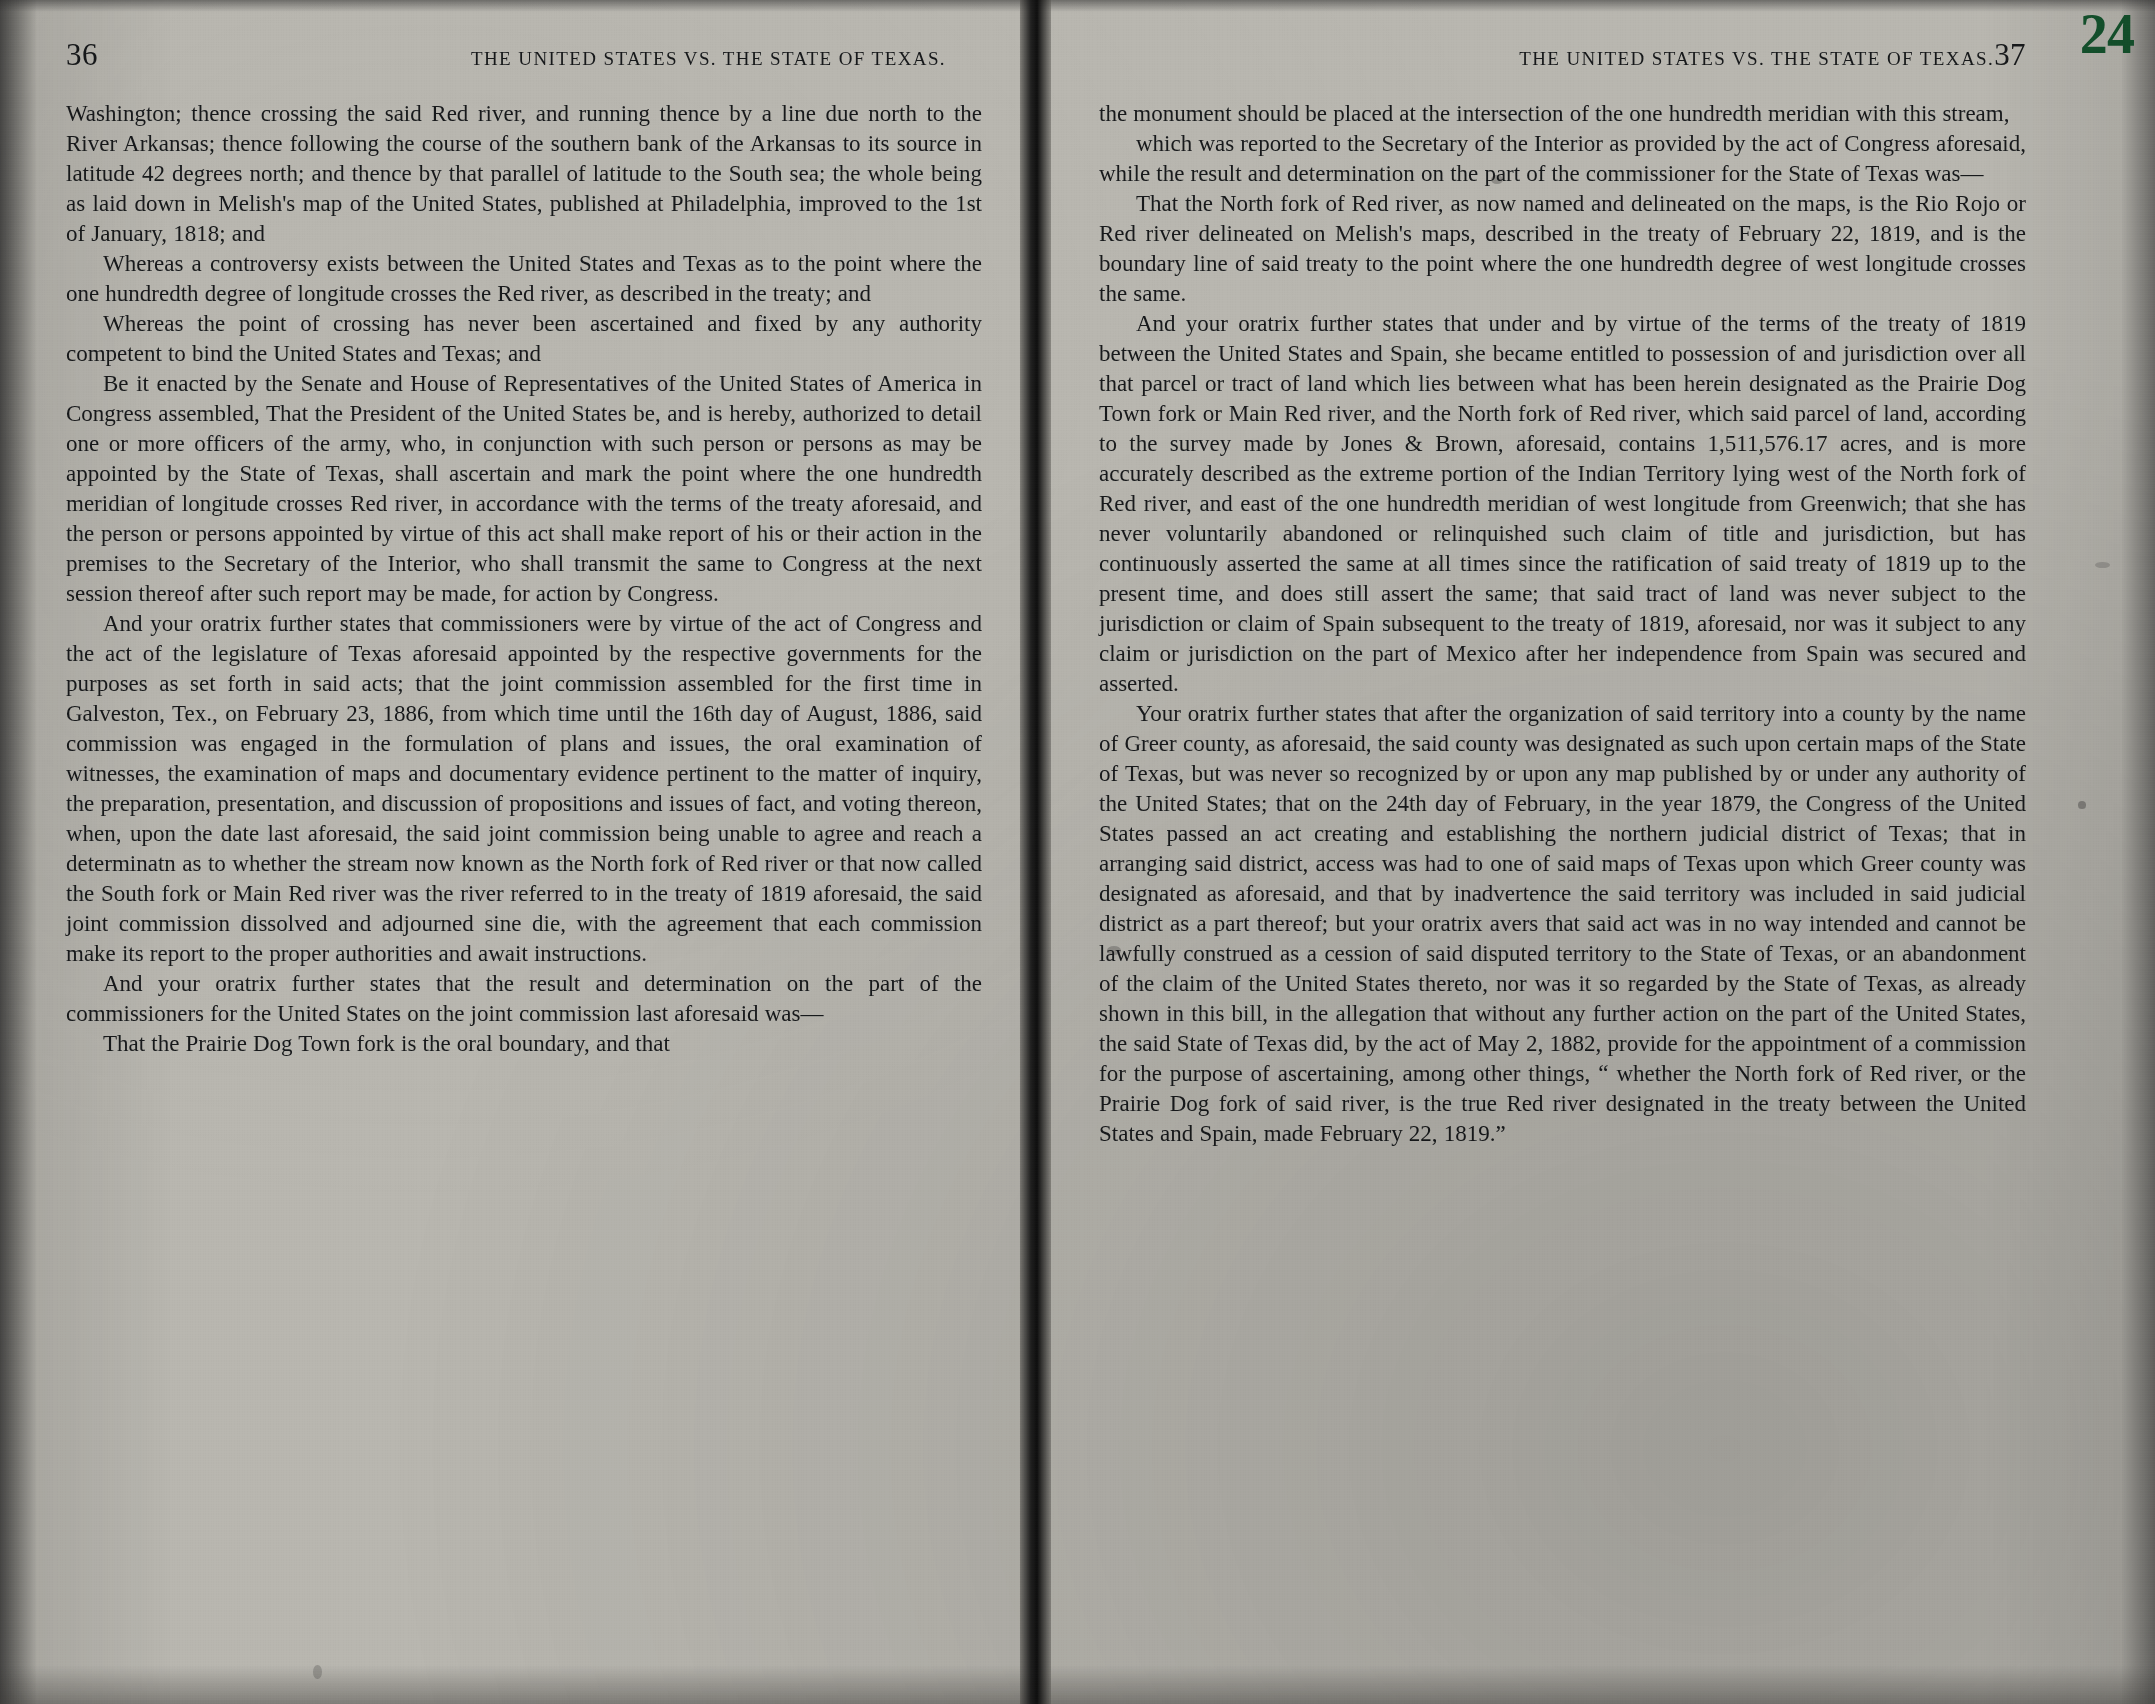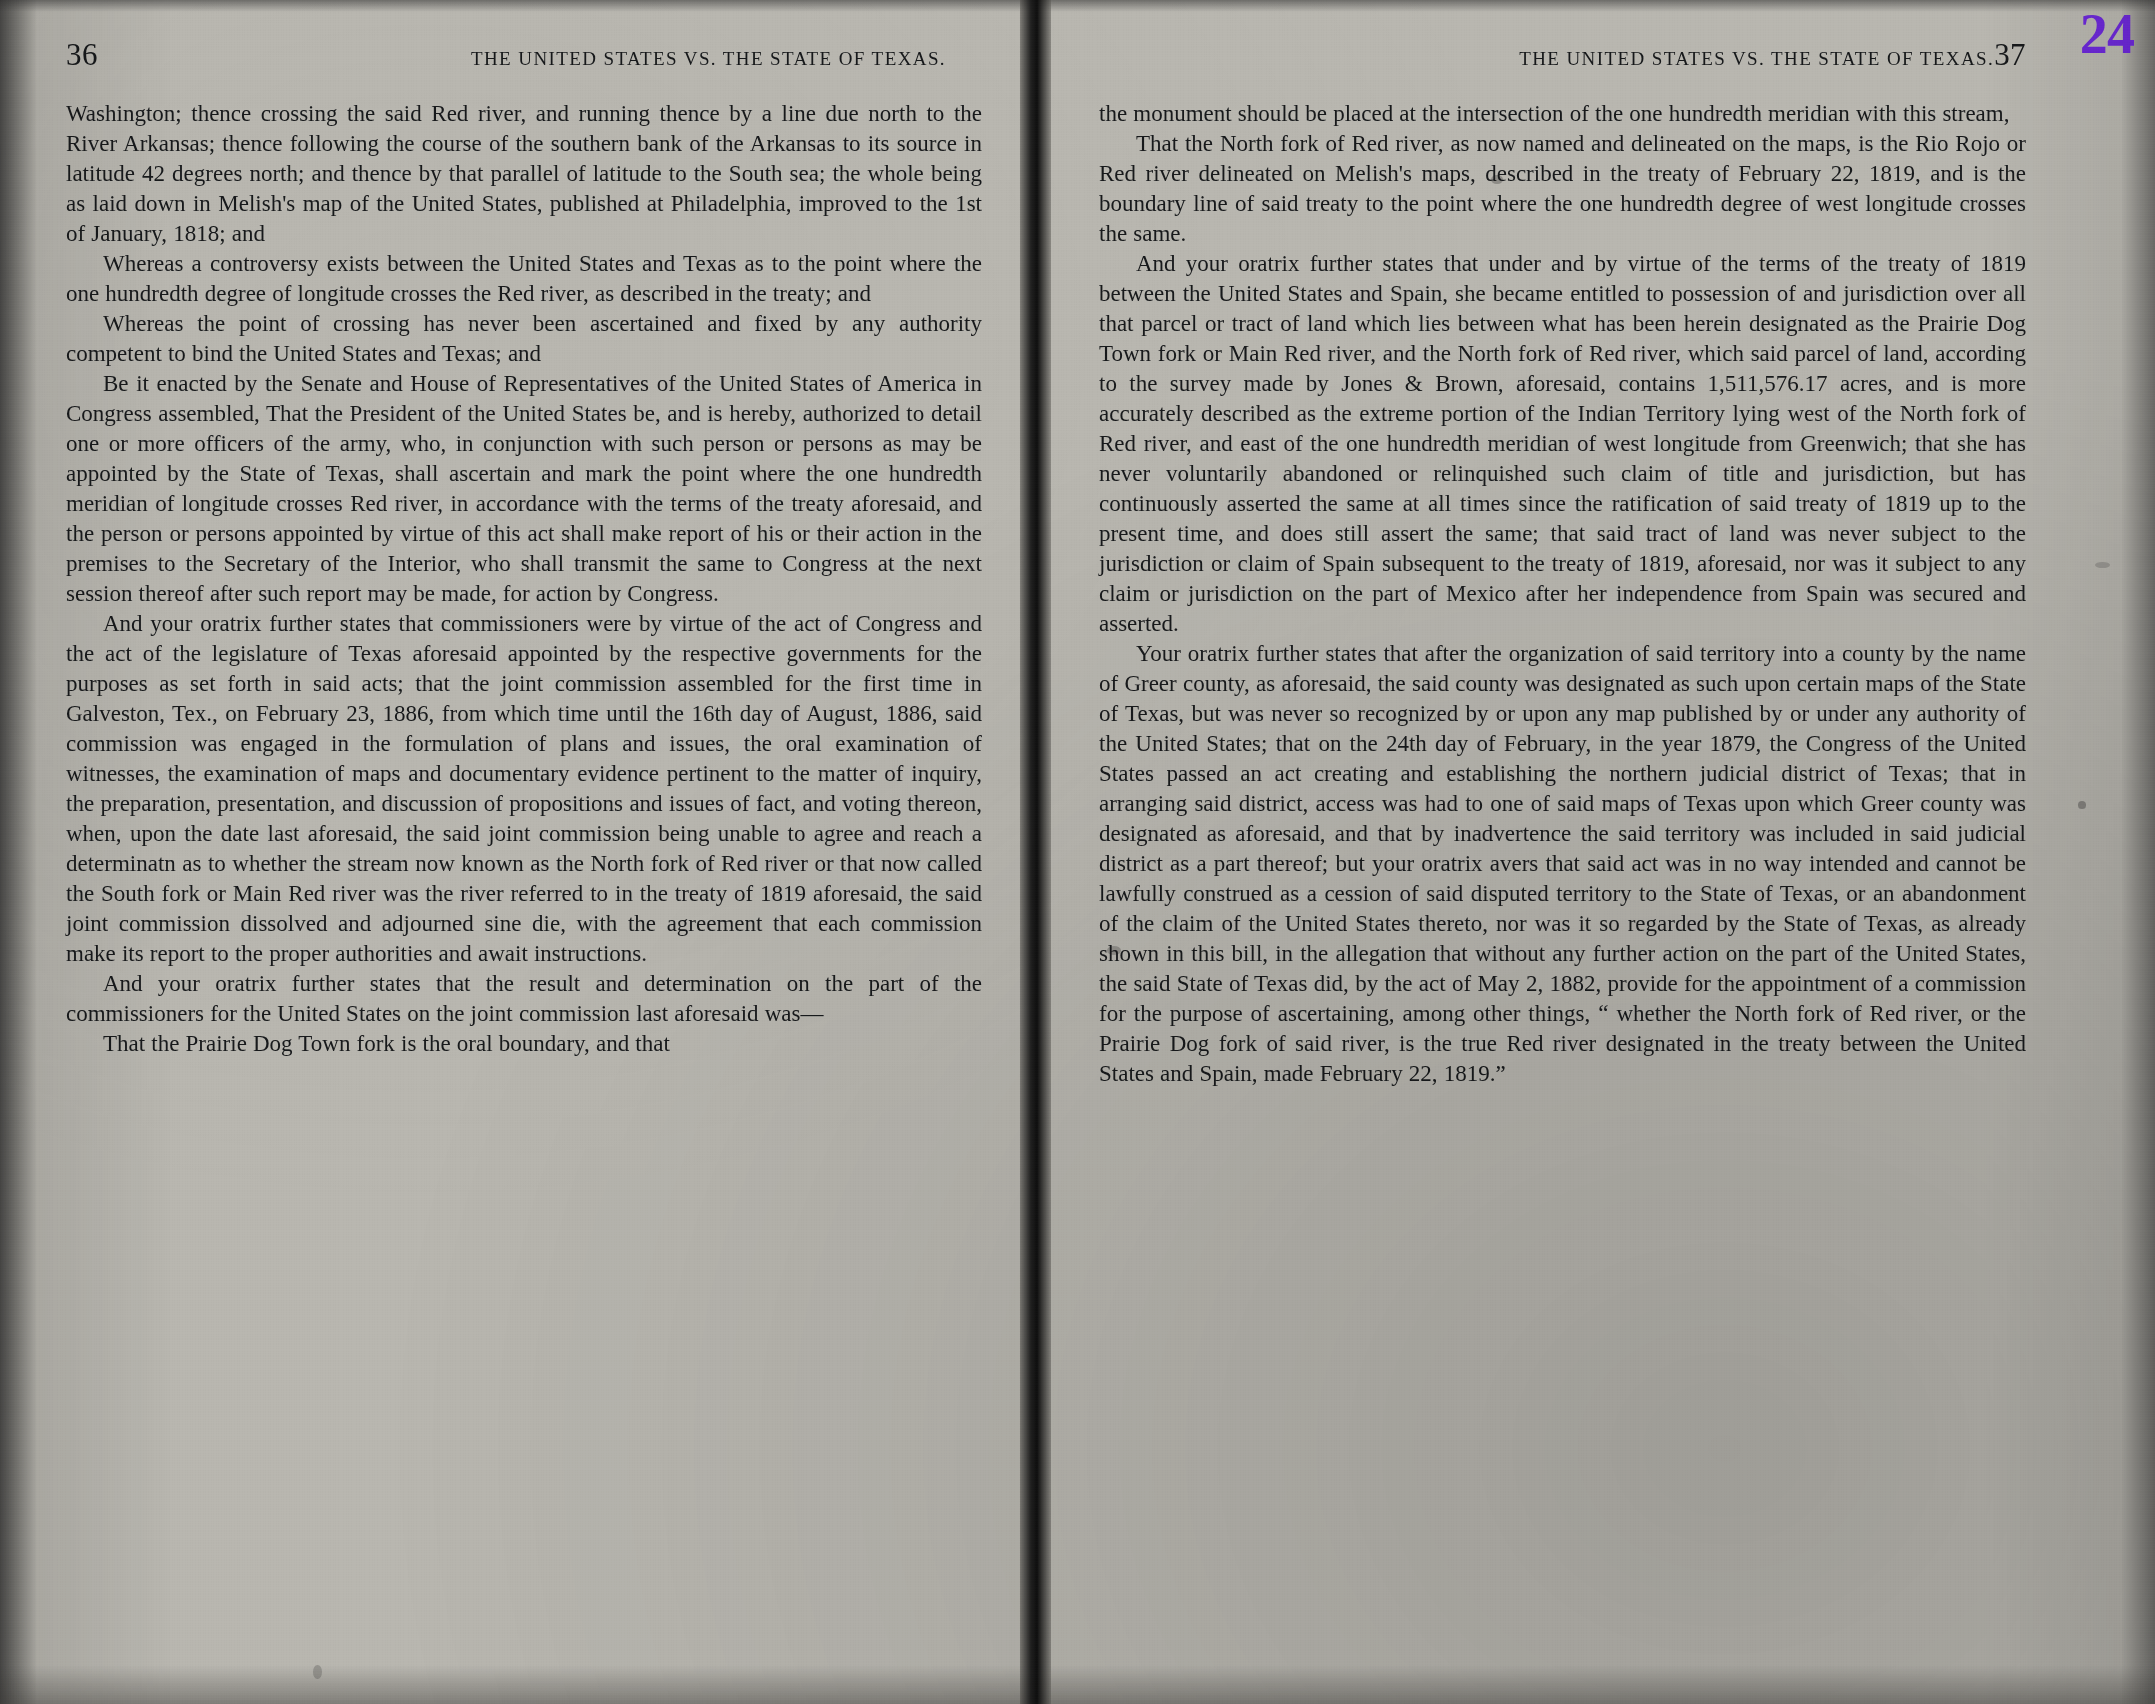--- a/index.html
+++ b/index.html
@@ -73,21 +73,21 @@
   }
 
   
   .stamp-number {
     position: absolute;
     top: 1.7px;
     right: 22px;
     font-family: "Liberation Serif", serif;
     font-size: 56px;
     font-weight: 700;
-    color: #6d28d9;
+    color: #14532d;
     letter-spacing: -0.9px;
   }
 
   .col {
     position: absolute;
     top: 37px;
     color: #16181a;
   }
   .col-left  { left: 66px;  width: 916px; }
   .col-right { left: 1099px; width: 927px; }
@@ -167,20 +167,21 @@
   </div>
 
   <div class="col col-right">
     <div class="running-head">
       <span class="spacer"></span>
       <span class="title">THE UNITED STATES VS. THE STATE OF TEXAS.</span>
       <span class="folio">37</span>
     </div>
     <div class="body-text">
       <p class="noindent">the monument should be placed at the intersection of the one hundredth meridian with this stream,</p>
+      <p class="spaced">which was reported to the Secretary of the Interior as provided by the act of Congress aforesaid, while the result and determination on the part of the commissioner for the State of Texas was—</p>
       <p>That the North fork of Red river, as now named and delineated on the maps, is the Rio Rojo or Red river delineated on Melish's maps, described in the treaty of February 22, 1819, and is the boundary line of said treaty to the point where the one hundredth degree of west longitude crosses the same.</p>
       <p>And your oratrix further states that under and by virtue of the terms of the treaty of 1819 between the United States and Spain, she became entitled to possession of and jurisdiction over all that parcel or tract of land which lies between what has been herein designated as the Prairie Dog Town fork or Main Red river, and the North fork of Red river, which said parcel of land, according to the survey made by Jones &amp; Brown, aforesaid, contains 1,511,576.17 acres, and is more accurately described as the extreme portion of the Indian Territory lying west of the North fork of Red river, and east of the one hundredth meridian of west longitude from Greenwich; that she has never voluntarily abandoned or relinquished such claim of title and jurisdiction, but has continuously asserted the same at all times since the ratification of said treaty of 1819 up to the present time, and does still assert the same; that said tract of land was never subject to the jurisdiction or claim of Spain subsequent to the treaty of 1819, aforesaid, nor was it subject to any claim or jurisdiction on the part of Mexico after her independence from Spain was secured and asserted.</p>
       <p>Your oratrix further states that after the organization of said territory into a county by the name of Greer county, as aforesaid, the said county was designated as such upon certain maps of the State of Texas, but was never so recognized by or upon any map published by or under any authority of the United States; that on the 24th day of February, in the year 1879, the Congress of the United States passed an act creating and establishing the northern judicial district of Texas; that in arranging said district, access was had to one of said maps of Texas upon which Greer county was designated as aforesaid, and that by inadvertence the said territory was included in said judicial district as a part thereof; but your oratrix avers that said act was in no way intended and cannot be lawfully construed as a cession of said disputed territory to the State of Texas, or an abandonment of the claim of the United States thereto, nor was it so regarded by the State of Texas, as already shown in this bill, in the allegation that without any further action on the part of the United States, the said State of Texas did, by the act of May 2, 1882, provide for the appointment of a commission for the purpose of ascertaining, among other things, “ whether the North fork of Red river, or the Prairie Dog fork of said river, is the true Red river designated in the treaty between the United States and Spain, made February 22, 1819.”</p>
     </div>
   </div>
 
   <div class="blemish" style="left:1491px; top:175px; width:12px; height:9.4px; opacity:0.5;"></div>
   <div class="blemish" style="left:1107px; top:946px; width:13.6px; height:8.5px; opacity:0.45;"></div>
   <div class="blemish" style="left:2078px; top:801px; width:7.7px; height:7.7px; opacity:0.6;"></div>
   <div class="blemish" style="left:2095px; top:562px; width:15.3px; height:6px; opacity:0.35;"></div>

